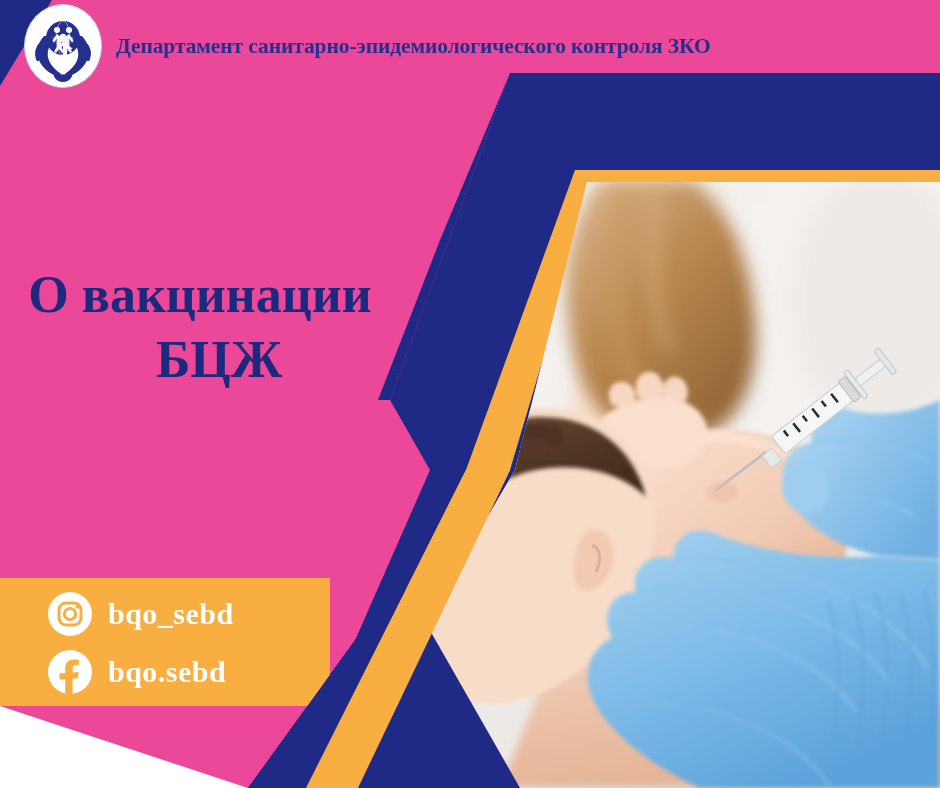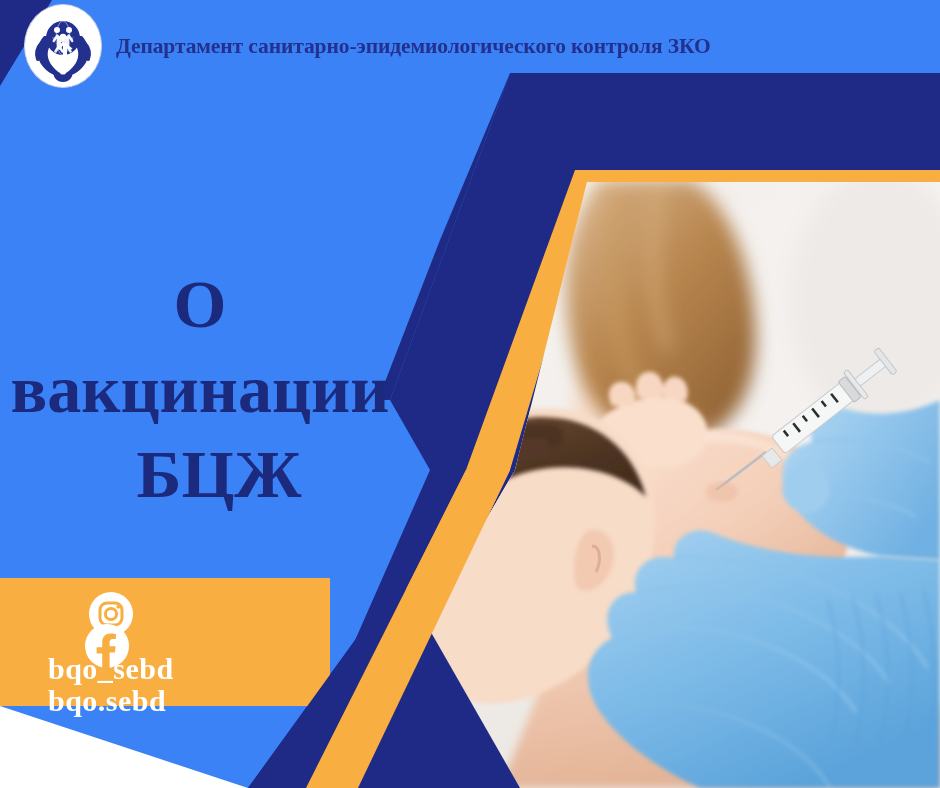--- a/index.html
+++ b/index.html
@@ -9,21 +9,21 @@
     background: #ffffff;
   }
   body {
     font-family: "Liberation Serif", "DejaVu Serif", serif;
   }
 
   #poster {
     position: relative;
     width: 940px;
     height: 788px;
-    background: #3b82f6;
+    background: #ec4899;
     overflow: hidden;
   }
 
   
   .geom {
     position: absolute;
     inset: 0;
     width: 940px;
     height: 788px;
     pointer-events: none;
@@ -75,21 +75,21 @@
 
   
   .headline {
     position: absolute;
     left: 0;
     top: 262px;
     width: 400px;
     z-index: 5;
     text-align: center;
     color: #1c2a7e;
-    font-size: 68px;
+    font-size: 52px;
     font-weight: bold;
     line-height: 1.25;
     font-family: "Liberation Serif", "DejaVu Serif", serif;
   }
   .headline .l1 { display: block; }
   .headline .l2 { display: block; margin-left: 38px; }
 
   
   .social-band {
     position: absolute;
@@ -101,22 +101,22 @@
     z-index: 4;
   }
   .social-row {
     position: absolute;
     left: 48px;
     display: flex;
     align-items: center;
     gap: 16px;
   }
   .social-row.r1 { top: 592px; }
-  .social-row.r2 { top: 624px; }
-  .social-row { z-index: 7; flex-direction: column; }
+  .social-row.r2 { top: 650px; }
+  .social-row { z-index: 7; }
   .social-handle {
     color: #ffffff;
     font-size: 30px;
     font-weight: bold;
     font-family: "Liberation Serif", "DejaVu Serif", serif;
     letter-spacing: 0.5px;
   }
   .ico { flex: 0 0 auto; line-height: 0; }
 
   

